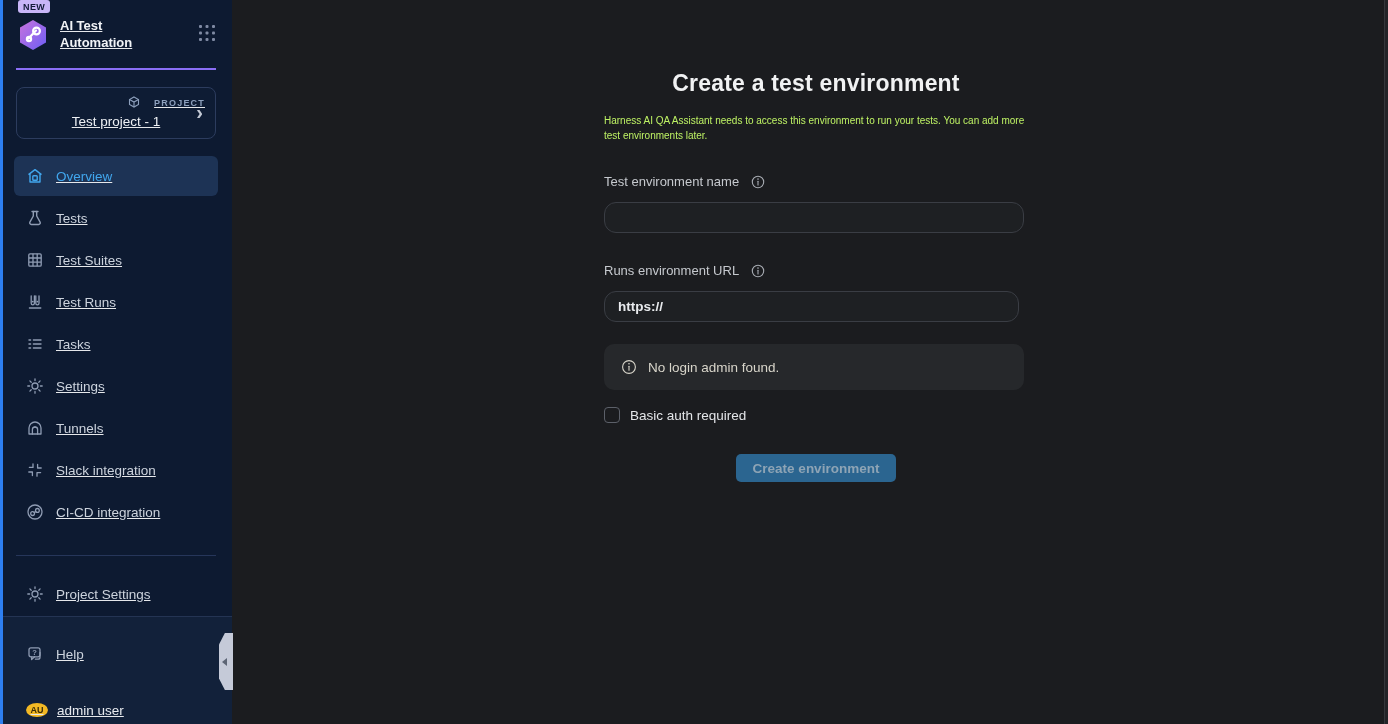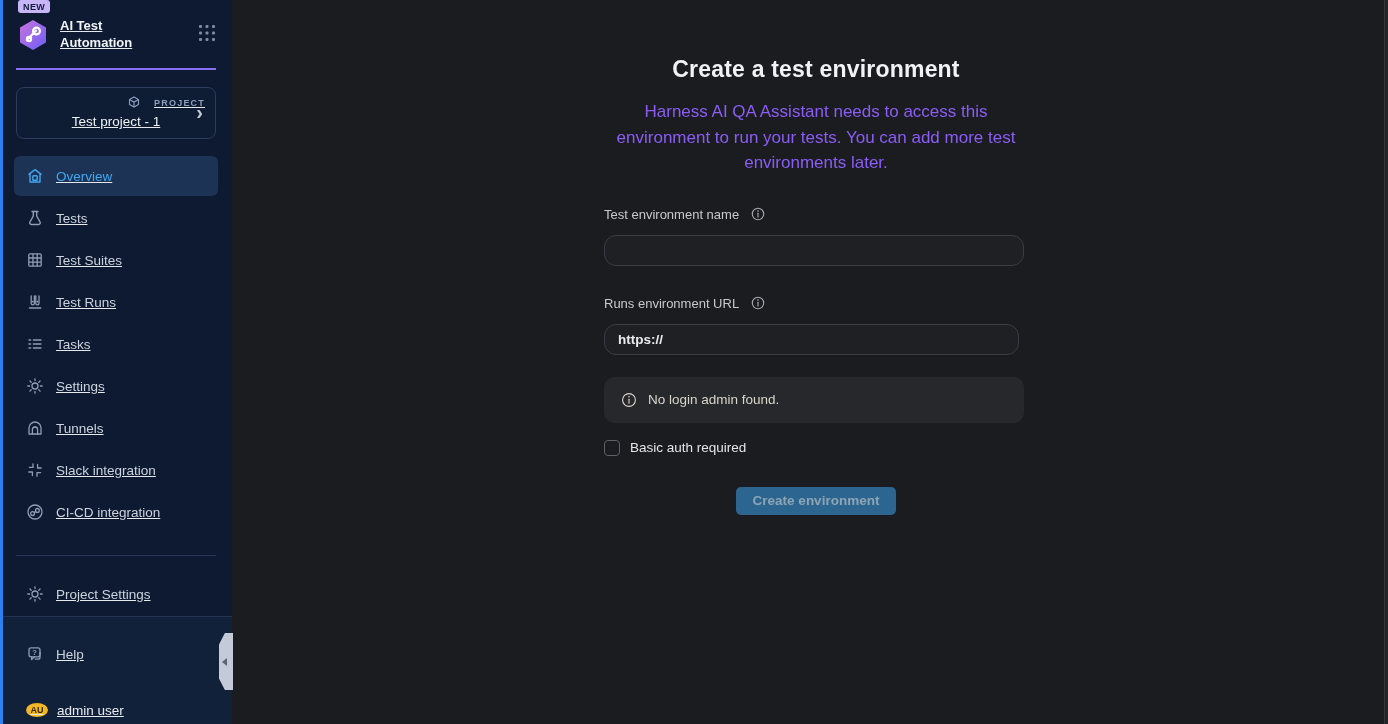--- a/index.html
+++ b/index.html
@@ -75,25 +75,25 @@
     clip-path:polygon(100% 0, 100% 100%, 42% 100%, 0 80%, 0 20%, 42% 0);
   }
   .collapse-arrow {
     position:absolute; left:3px; top:50%; transform:translateY(-50%);
     width:0; height:0; border-top:4px solid transparent; border-bottom:4px solid transparent;
     border-right:5px solid #5d6575;
   }
 
   
   .main { position:absolute; left:232px; top:0; right:0; height:724px; }
-  .content { width:424px; margin:12px auto; position:relative; left:6px; padding-top:44px; }
+  .content { width:424px; margin:0 auto; position:relative; left:6px; padding-top:70px; }
   .page-title { text-align:center; font-size:23px; font-weight:bold; color:#f1f2f3; letter-spacing:.2px; }
   .page-subtitle {
-    margin:16px auto 0; width:424px; text-align:center;
-    color:#8b5cf6; font-size:17px; line-height:1.5;
+    margin:16px auto 0; width:424px; 
+    color:#bef264; font-size:10px; line-height:1.5;
   }
   .field-label {
     display:flex; align-items:center; gap:12px;
     color:#c6c9ce; font-size:13px;
   }
   .lbl-1 { margin-top:31px; }
   .lbl-2 { margin-top:30px; }
   .text-input {
     display:block; width:420px; height:31px; margin-top:13px;
     background:#1e2023; border:1px solid #3a3d44; border-radius:12px;

